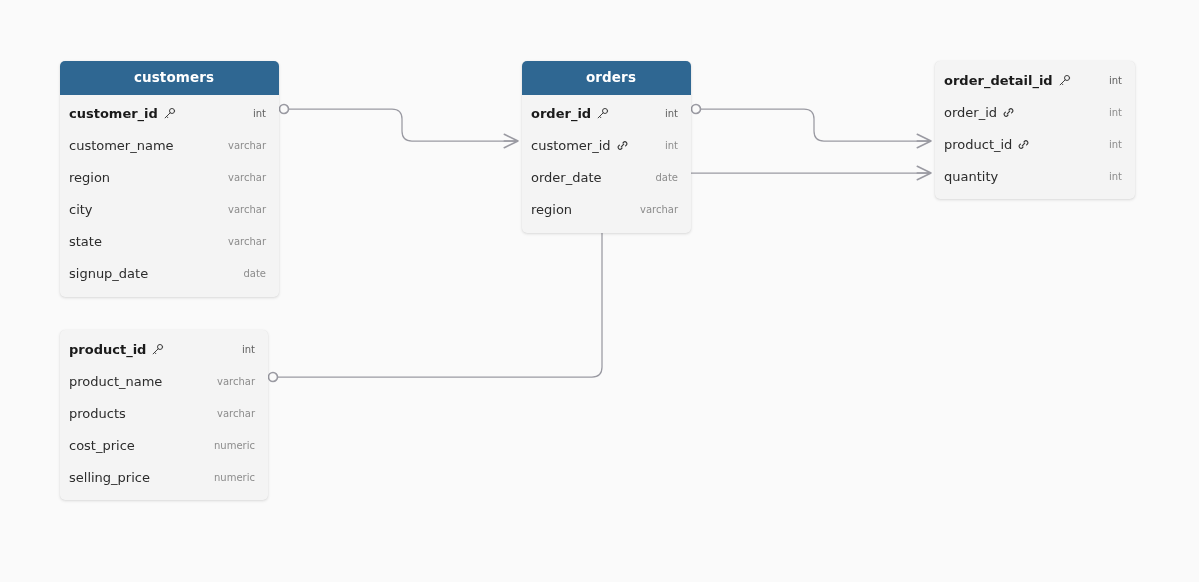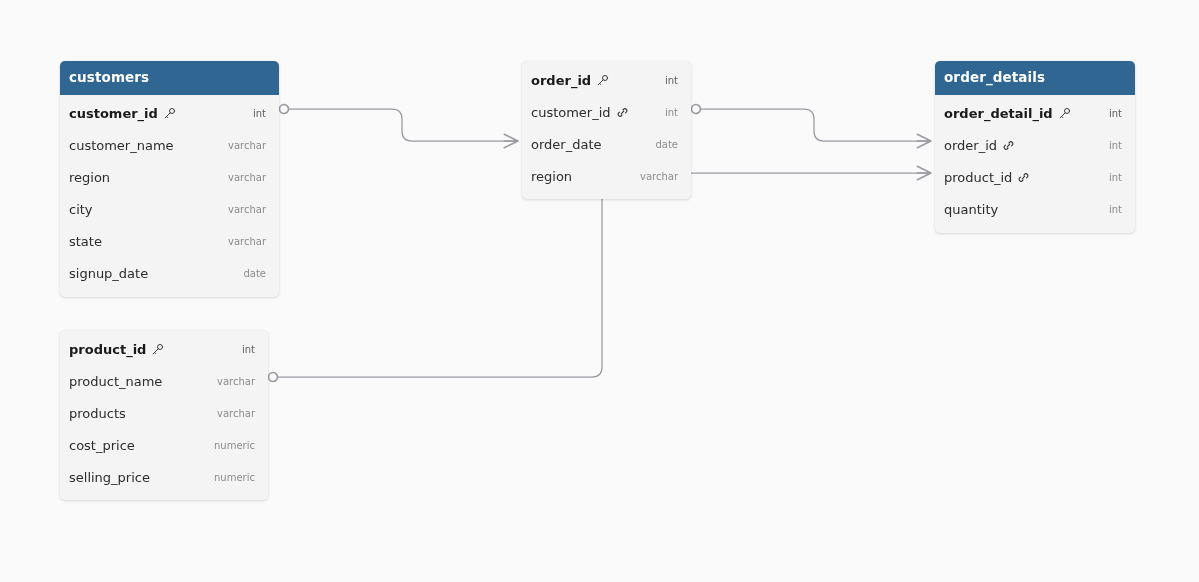--- a/index.html
+++ b/index.html
@@ -14,20 +14,21 @@
     overflow: hidden;
     font-family: "DejaVu Sans", "Liberation Sans", sans-serif;
     -webkit-font-smoothing: antialiased;
   }
 
   #canvas {
     position: absolute;
     inset: 0;
     width: 1199px;
     height: 582px;
+    text-align: center;
   }
 
   
   #edges {
     position: absolute;
     left: 0;
     top: 0;
     width: 1199px;
     height: 582px;
     z-index: 1;
@@ -155,20 +156,21 @@
             <span class="col-type">varchar</span>
           </div>
           <div class="row">
             <span class="col-name">signup_date</span>
             <span class="spacer"></span>
             <span class="col-type">date</span>
           </div>
         </div>
       </div>
       <div class="table" style="left: 522px; top: 61px; width: 169px;">
+        <div class="table-header">orders</div>
         <div class="table-body">
           <div class="row pk">
             <span class="col-name">order_id</span>
             <span class="icon">
               <svg width="13" height="13" viewBox="0 0 16 16">
                 <g fill="none" stroke="#3a3a3a" stroke-width="1.2" stroke-linecap="round">
                   <circle cx="11.1" cy="4.9" r="3.1"></circle>
                   <path d="M 8.9 7.1 L 2.6 13.4"></path>
                   <path d="M 4.4 11.6 L 5.9 13.1"></path>
                 </g>
@@ -197,21 +199,20 @@
             <span class="col-type">date</span>
           </div>
           <div class="row">
             <span class="col-name">region</span>
             <span class="spacer"></span>
             <span class="col-type">varchar</span>
           </div>
         </div>
       </div>
       <div class="table" style="left: 935px; top: 61px; width: 200px;">
-        <div class="table-header">order_details</div>
         <div class="table-body">
           <div class="row pk">
             <span class="col-name">order_detail_id</span>
             <span class="icon">
               <svg width="13" height="13" viewBox="0 0 16 16">
                 <g fill="none" stroke="#3a3a3a" stroke-width="1.2" stroke-linecap="round">
                   <circle cx="11.1" cy="4.9" r="3.1"></circle>
                   <path d="M 8.9 7.1 L 2.6 13.4"></path>
                   <path d="M 4.4 11.6 L 5.9 13.1"></path>
                 </g>

